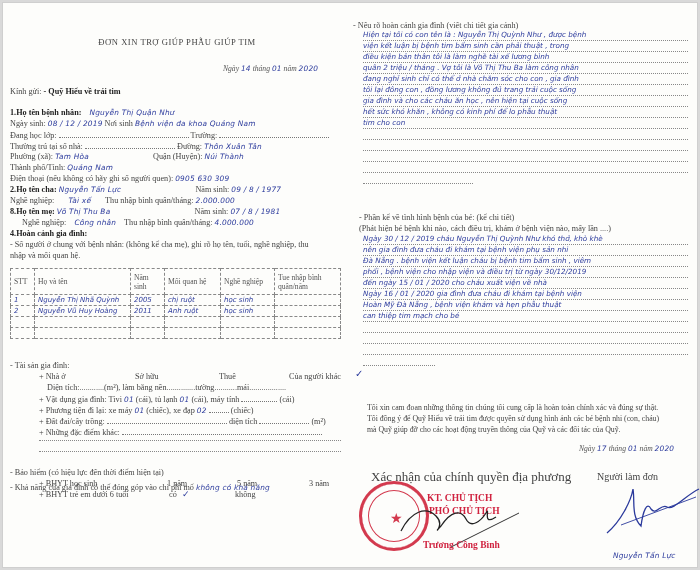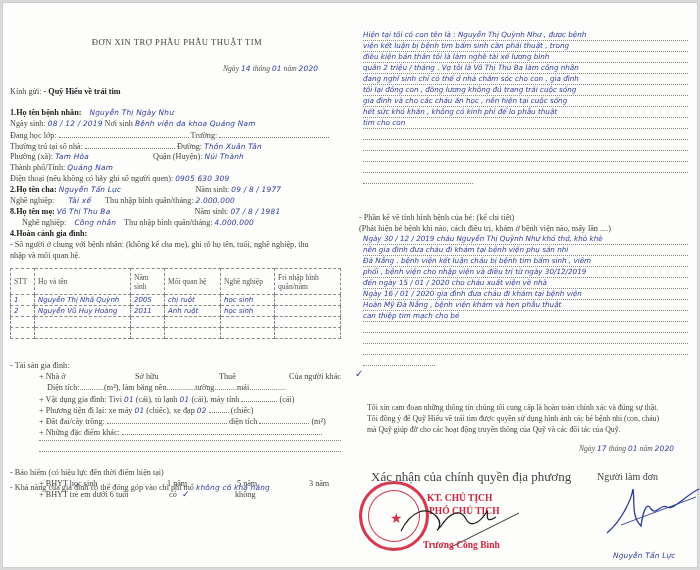--- a/index.html
+++ b/index.html
@@ -30,39 +30,39 @@
   .stamp-star { position: absolute; left: 28px; top: 26px; color: #d33a4e; font-size: 14px; }
   .red { color: #d0223f; font-weight: bold; font-family: "Liberation Serif", serif; }
   .sig { position: absolute; }
 </style>
 </head>
 <body>
 
 <div class="sheet">
 
   <div class="page left">
-    <div class="title">ĐƠN XIN TRỢ PHẪU PHẪU THUẬT TIM</div>
+    <div class="title">ĐƠN XIN TRỢ GIÚP PHẪU GIÚP TIM</div>
 
     <div class="date" style="left:220px; top:61px;">
       <span>Ngày</span>
       <span class="hw">14</span>
       <span>tháng</span>
       <span class="hw">01</span>
       <span>năm</span>
       <span class="hw">2020</span>
     </div>
 
     <div class="p" style="left:7px; top:84px;">
       <span>Kính gửi:</span>
       <span class="b">- Quỹ Hiểu về trái tim</span>
     </div>
 
     <div class="p" style="left:7px; top:105px;">
       <span class="b">1.Họ tên bệnh nhân:</span>
-      <span class="hw" style="margin-left:6px;">Nguyễn Thị Ngày Như</span>
+      <span class="hw" style="margin-left:6px;">Nguyễn Thị Quận Như</span>
     </div>
     <div class="p" style="left:7px; top:116px;">
       <span>Ngày sinh:</span>
       <span class="hw">08 / 12 / 2019</span>
       <span>Nơi sinh</span>
       <span class="hw">Bệnh viện đa khoa Quảng Nam</span>
     </div>
     <div class="p" style="left:7px; top:138px;">
       <span>Thường trú tại số nhà:</span>
       <span class="dots" style="width:90px;"></span>
@@ -123,21 +123,21 @@
     <div class="p" style="left:7px; top:248px;">nhập và mối quan hệ.</div>
 
     <table class="fam">
       <thead>
         <tr>
           <th style="width:24px;">STT</th>
           <th style="width:96px;">Họ và tên</th>
           <th style="width:34px;">Năm sinh</th>
           <th style="width:56px;">Mối quan hệ</th>
           <th style="width:54px;">Nghề nghiệp</th>
-          <th>Fri nhập bình quân/năm</th>
+          <th>Tue nhập bình quân/năm</th>
         </tr>
       </thead>
       <tbody>
         <tr>
           <td class="hwc">1</td>
           <td class="hwc">Nguyễn Thị Nhã Quỳnh</td>
           <td class="hwc">2005</td>
           <td class="hwc">chị ruột</td>
           <td class="hwc">học sinh</td>
           <td class="hwc"></td>
@@ -222,20 +222,21 @@
     </div>
     <div class="p" style="left:36px; top:487px; width:300px;">
       <span>+ BHYT trẻ em dưới 6 tuổi</span>
       <span style="position:absolute; left:130px;">có</span>
       <span class="hw" style="position:absolute; left:143px; top:-1px; font-size:9px;">✓</span>
       <span style="position:absolute; left:196px;">không</span>
     </div>
   </div>
 
   <div class="page right">
+    <div class="p" style="left:2px; top:18px;">- Nêu rõ hoàn cảnh gia đình (viết chi tiết gia cảnh)</div>
     <div>
       <div class="hwline" style="top:27px;">Hiện tại tôi có con tên là : Nguyễn Thị Quỳnh Như , được bệnh</div>
       <div class="hwline" style="top:38px;">viện kết luận bị bệnh tim bẩm sinh cần phải thuật , trong</div>
       <div class="hwline" style="top:49px;">điều kiện bản thân tôi là làm nghề tài xế lương bình</div>
       <div class="hwline" style="top:60px;">quân 2 triệu / tháng . Vợ tôi là Võ Thị Thu Ba làm công nhân</div>
       <div class="hwline" style="top:71px;">đang nghỉ sinh chỉ có thể ở nhà chăm sóc cho con , gia đình</div>
       <div class="hwline" style="top:82px;">tôi lại đông con , đồng lương không đủ trang trải cuộc sống</div>
       <div class="hwline" style="top:93px;">gia đình và cho các cháu ăn học , nên hiện tại cuộc sống</div>
       <div class="hwline" style="top:104px;">hết sức khó khăn , không có kinh phí để lo phẫu thuật</div>
       <div class="hwline" style="top:115px;">tim cho con</div>

